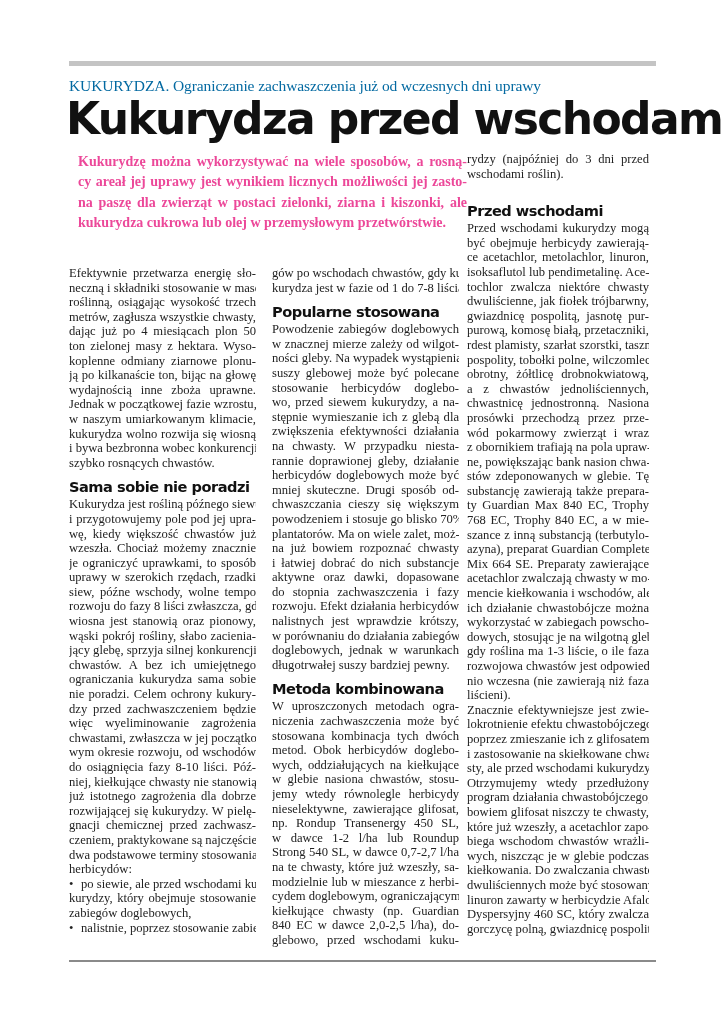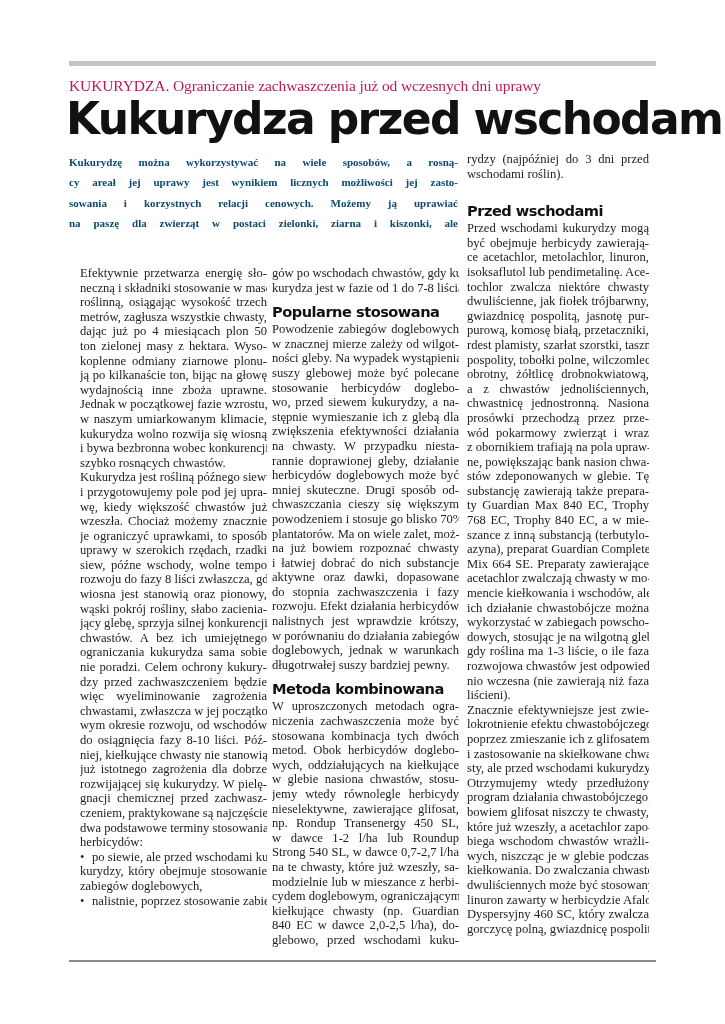--- a/index.html
+++ b/index.html
@@ -1,65 +1,66 @@
 <!DOCTYPE html>
 <html><head>
 <meta charset="utf-8">
 <style>
   html, body { margin: 0; padding: 0; background: #ffffff; }
   body { width: 725px; height: 1024px; position: relative; overflow: hidden; color: #1a1a1a; }
   .top-bar { position: absolute; left: 69px; top: 61px; width: 587px; height: 5px; background: #c4c4c4; }
   .bottom-rule { position: absolute; left: 69px; top: 960px; width: 587px; height: 2px; background: #8a8a8a; }
-  .kicker { position: absolute; left: 69px; top: 77px; width: 600px; font-family: "Liberation Serif", serif; font-size: 15.5px; letter-spacing: -0.1px; color: #be185d; white-space: nowrap; }
+  .kicker { position: absolute; left: 69px; top: 77px; width: 600px; font-family: "Liberation Serif", serif; font-size: 15.5px; letter-spacing: -0.1px; color: #0369a1; white-space: nowrap; }
   .headline { position: absolute; left: 66px; top: 95px; width: 600px; font-family: "DejaVu Sans", sans-serif; font-weight: bold; font-size: 44px; letter-spacing: -1.6px; line-height: 48px; color: #111; white-space: nowrap; }
-  .lead { position: absolute; left: 69px; top: 152px; width: 389px; font-family: "Liberation Serif", serif; font-weight: bold; font-size: 11px; line-height: 20.4px; text-align: justify; color: #0c4a6e; }
+  .lead { position: absolute; left: 78px; top: 152px; width: 389px; font-family: "Liberation Serif", serif; font-weight: bold; font-size: 14px; line-height: 20.4px; text-align: justify; color: #ec4899; }
   .lead .ln { display: block; text-align-last: justify; white-space: nowrap; }
   .lead .ln.last { text-align-last: left; }
   .col { position: absolute; font-family: "Liberation Serif", serif; font-size: 12.6px; line-height: 14.6px; color: #222; }
   .col .ln { display: block; text-align: justify; text-align-last: justify; white-space: nowrap; height: 14.6px; overflow: hidden; }
   .col .ln.end { text-align-last: left; }
   .col .sub { display: block; font-family: "DejaVu Sans", sans-serif; font-weight: bold; font-size: 14.6px; letter-spacing: -0.5px; line-height: 18px; color: #111; margin-top: 8px; margin-bottom: 1px; white-space: nowrap; }
   .col .bullet { display: inline-block; width: 12px; }
-  .c1 { left: 80px; top: 266px; width: 187px; }
+  .c1 { left: 69px; top: 266px; width: 187px; }
   .c2 { left: 272px; top: 266px; width: 187px; }
   .c3 { left: 467px; top: 152px; width: 182px; }
   .c3 .first-sub { margin-top: 21px; }
 </style>
 </head>
 <body>
 
 <div class="top-bar"></div>
 
 <div class="kicker">KUKURYDZA. Ograniczanie zachwaszczenia już od wczesnych dni uprawy</div>
 <div class="headline">Kukurydza przed wschodami</div>
 
 <div class="lead">
   <span class="ln">Kukurydzę można wykorzystywać na wiele sposobów, a rosną-</span>
   <span class="ln">cy areał jej uprawy jest wynikiem licznych możliwości jej zasto-</span>
-  <span class="ln">sowania i korzystnych relacji cenowych. Możemy ją uprawiać</span>
   <span class="ln">na paszę dla zwierząt w postaci zielonki, ziarna i kiszonki, ale</span>
+  <span class="ln last">kukurydza cukrowa lub olej w przemysłowym przetwórstwie.</span>
 </div>
 
 <div class="col c1">
   <div>
     <span class="ln">Efektywnie przetwarza energię sło-</span>
     <span class="ln">neczną i składniki stosowanie w masę</span>
     <span class="ln">roślinną, osiągając wysokość trzech</span>
     <span class="ln">metrów, zagłusza wszystkie chwasty,</span>
     <span class="ln">dając już po 4 miesiącach plon 50</span>
     <span class="ln">ton zielonej masy z hektara. Wyso-</span>
     <span class="ln">koplenne odmiany ziarnowe plonu-</span>
     <span class="ln">ją po kilkanaście ton, bijąc na głowę</span>
     <span class="ln">wydajnością inne zboża uprawne.</span>
     <span class="ln">Jednak w początkowej fazie wzrostu,</span>
     <span class="ln">w naszym umiarkowanym klimacie,</span>
     <span class="ln">kukurydza wolno rozwija się wiosną</span>
     <span class="ln">i bywa bezbronna wobec konkurencji</span>
     <span class="ln end">szybko rosnących chwastów.</span>
   </div>
+  <span class="sub">Sama sobie nie poradzi</span>
   <div>
     <span class="ln">Kukurydza jest rośliną późnego siewu</span>
     <span class="ln">i przygotowujemy pole pod jej upra-</span>
     <span class="ln">wę, kiedy większość chwastów już</span>
     <span class="ln">wzeszła. Chociaż możemy znacznie</span>
     <span class="ln">je ograniczyć uprawkami, to sposób</span>
     <span class="ln">uprawy w szerokich rzędach, rzadki</span>
     <span class="ln">siew, późne wschody, wolne tempo</span>
     <span class="ln">rozwoju do fazy 8 liści zwłaszcza, gdy</span>
     <span class="ln">wiosna jest stanowią oraz pionowy,</span>

